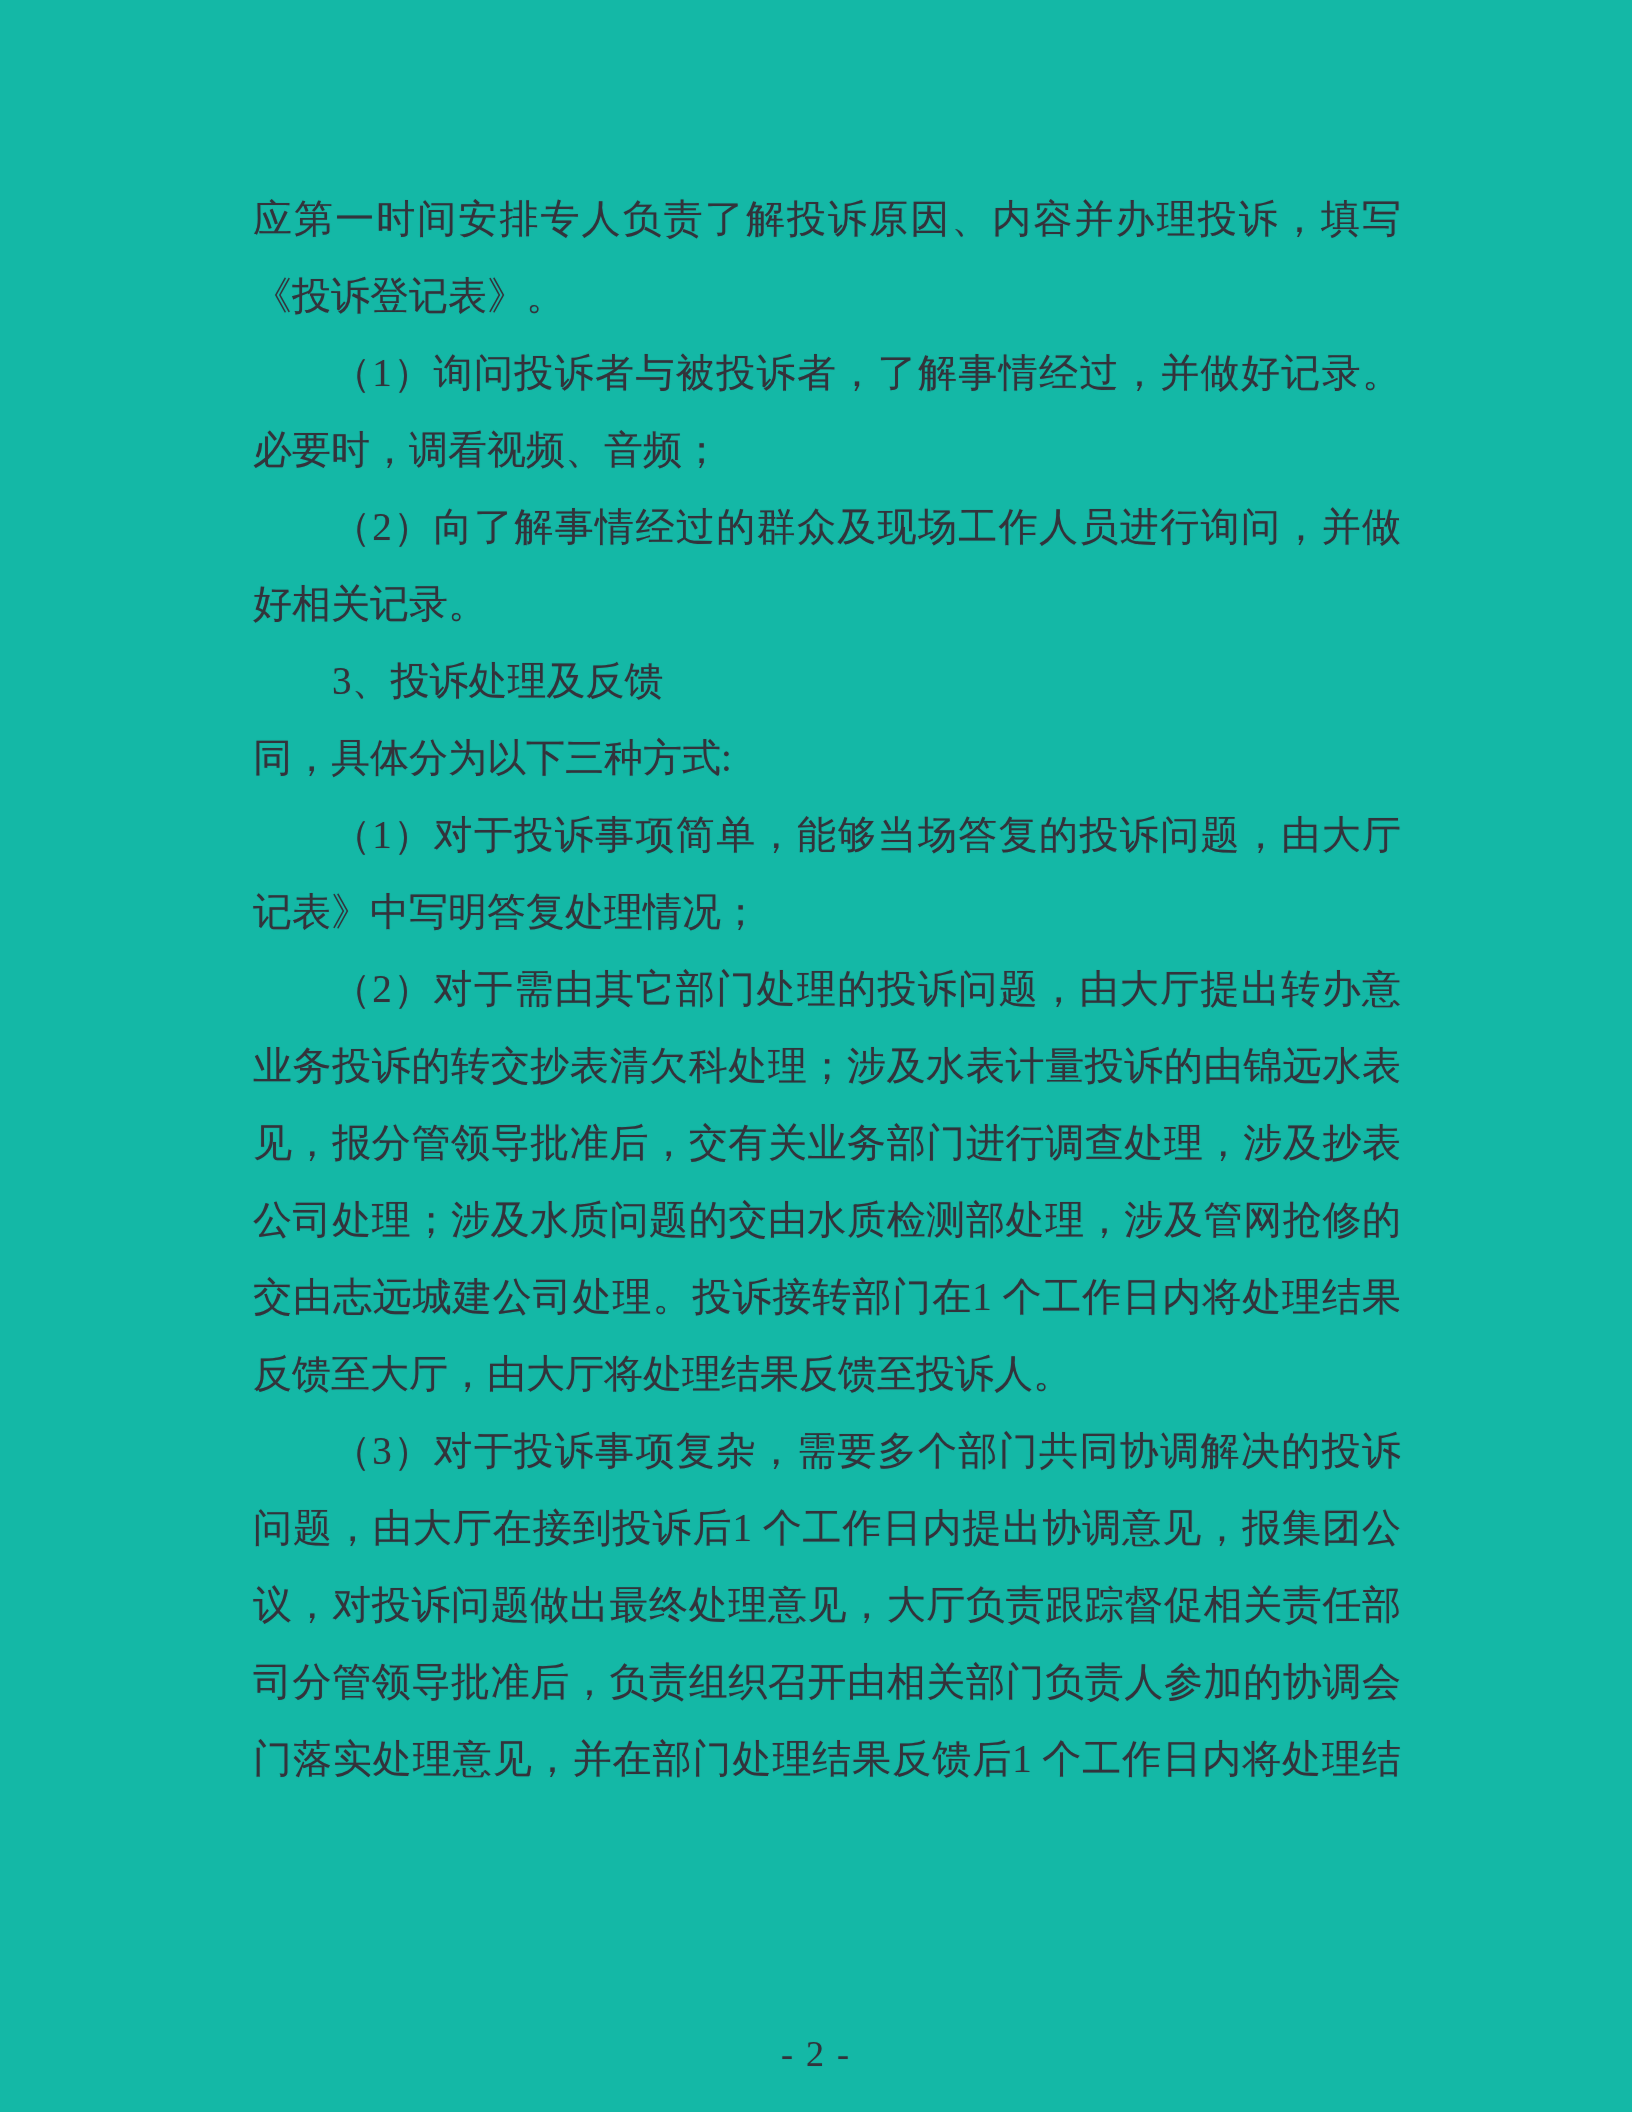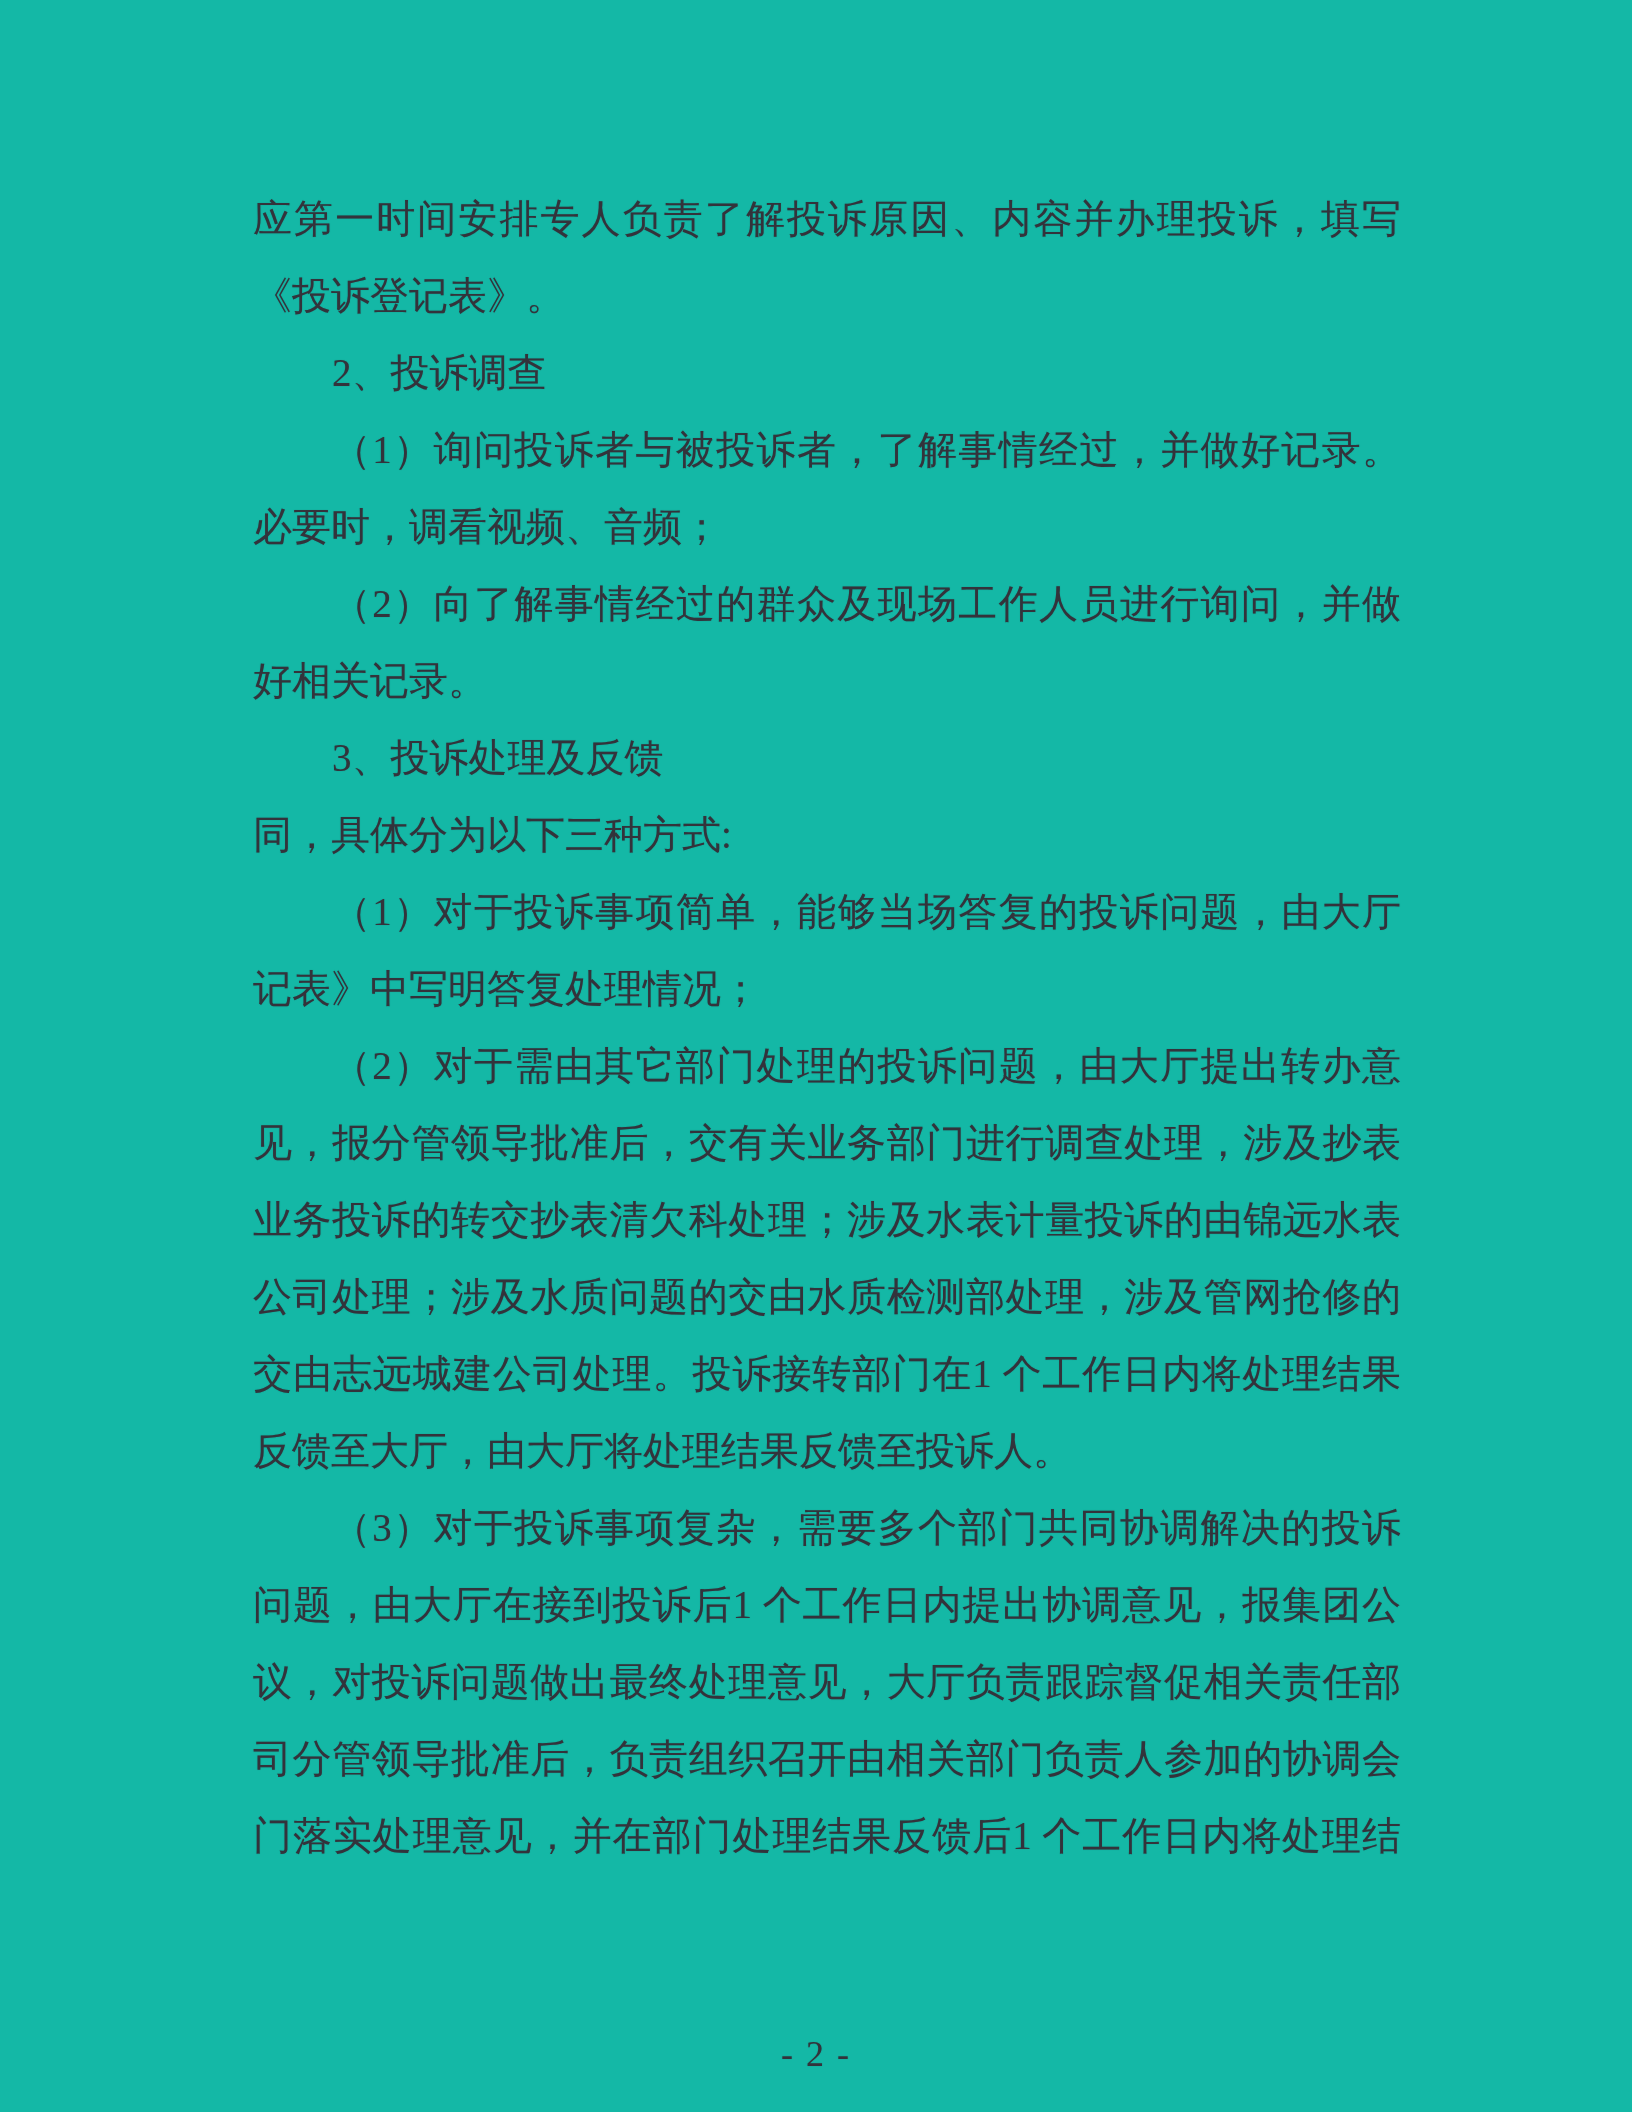--- a/index.html
+++ b/index.html
@@ -51,32 +51,31 @@
     letter-spacing: 2px;
   }
 </style>
 </head>
 <body>
 
 <div class="page">
   <div class="content">
       <div class="line fill">应第一时间安排专人负责了解投诉原因、内容并办理投诉，填写</div>
       <div class="line">《投诉登记表》。</div>
-      <div class="line indent">2、投诉调查</div>
       <div class="line indent fill">（1）询问投诉者与被投诉者，了解事情经过，并做好记录。</div>
       <div class="line">必要时，调看视频、音频；</div>
       <div class="line indent fill">（2）向了解事情经过的群众及现场工作人员进行询问，并做</div>
       <div class="line">好相关记录。</div>
       <div class="line indent">3、投诉处理及反馈</div>
       <div class="line">同，具体分为以下三种方式:</div>
       <div class="line indent fill">（1）对于投诉事项简单，能够当场答复的投诉问题，由大厅</div>
       <div class="line">记表》中写明答复处理情况；</div>
       <div class="line indent fill">（2）对于需由其它部门处理的投诉问题，由大厅提出转办意</div>
+      <div class="line fill">业务投诉的转交抄表清欠科处理；涉及水表计量投诉的由锦远水表</div>
       <div class="line fill">见，报分管领导批准后，交有关业务部门进行调查处理，涉及抄表</div>
-      <div class="line fill">业务投诉的转交抄表清欠科处理；涉及水表计量投诉的由锦远水表</div>
       <div class="line fill">公司处理；涉及水质问题的交由水质检测部处理，涉及管网抢修的</div>
       <div class="line fill">交由志远城建公司处理。投诉接转部门在1 个工作日内将处理结果</div>
       <div class="line">反馈至大厅，由大厅将处理结果反馈至投诉人。</div>
       <div class="line indent fill">（3）对于投诉事项复杂，需要多个部门共同协调解决的投诉</div>
       <div class="line fill">问题，由大厅在接到投诉后1 个工作日内提出协调意见，报集团公</div>
       <div class="line fill">议，对投诉问题做出最终处理意见，大厅负责跟踪督促相关责任部</div>
       <div class="line fill">司分管领导批准后，负责组织召开由相关部门负责人参加的协调会</div>
       <div class="line fill">门落实处理意见，并在部门处理结果反馈后1 个工作日内将处理结</div>
     </div>
   <div class="footer">- 2 -</div>

